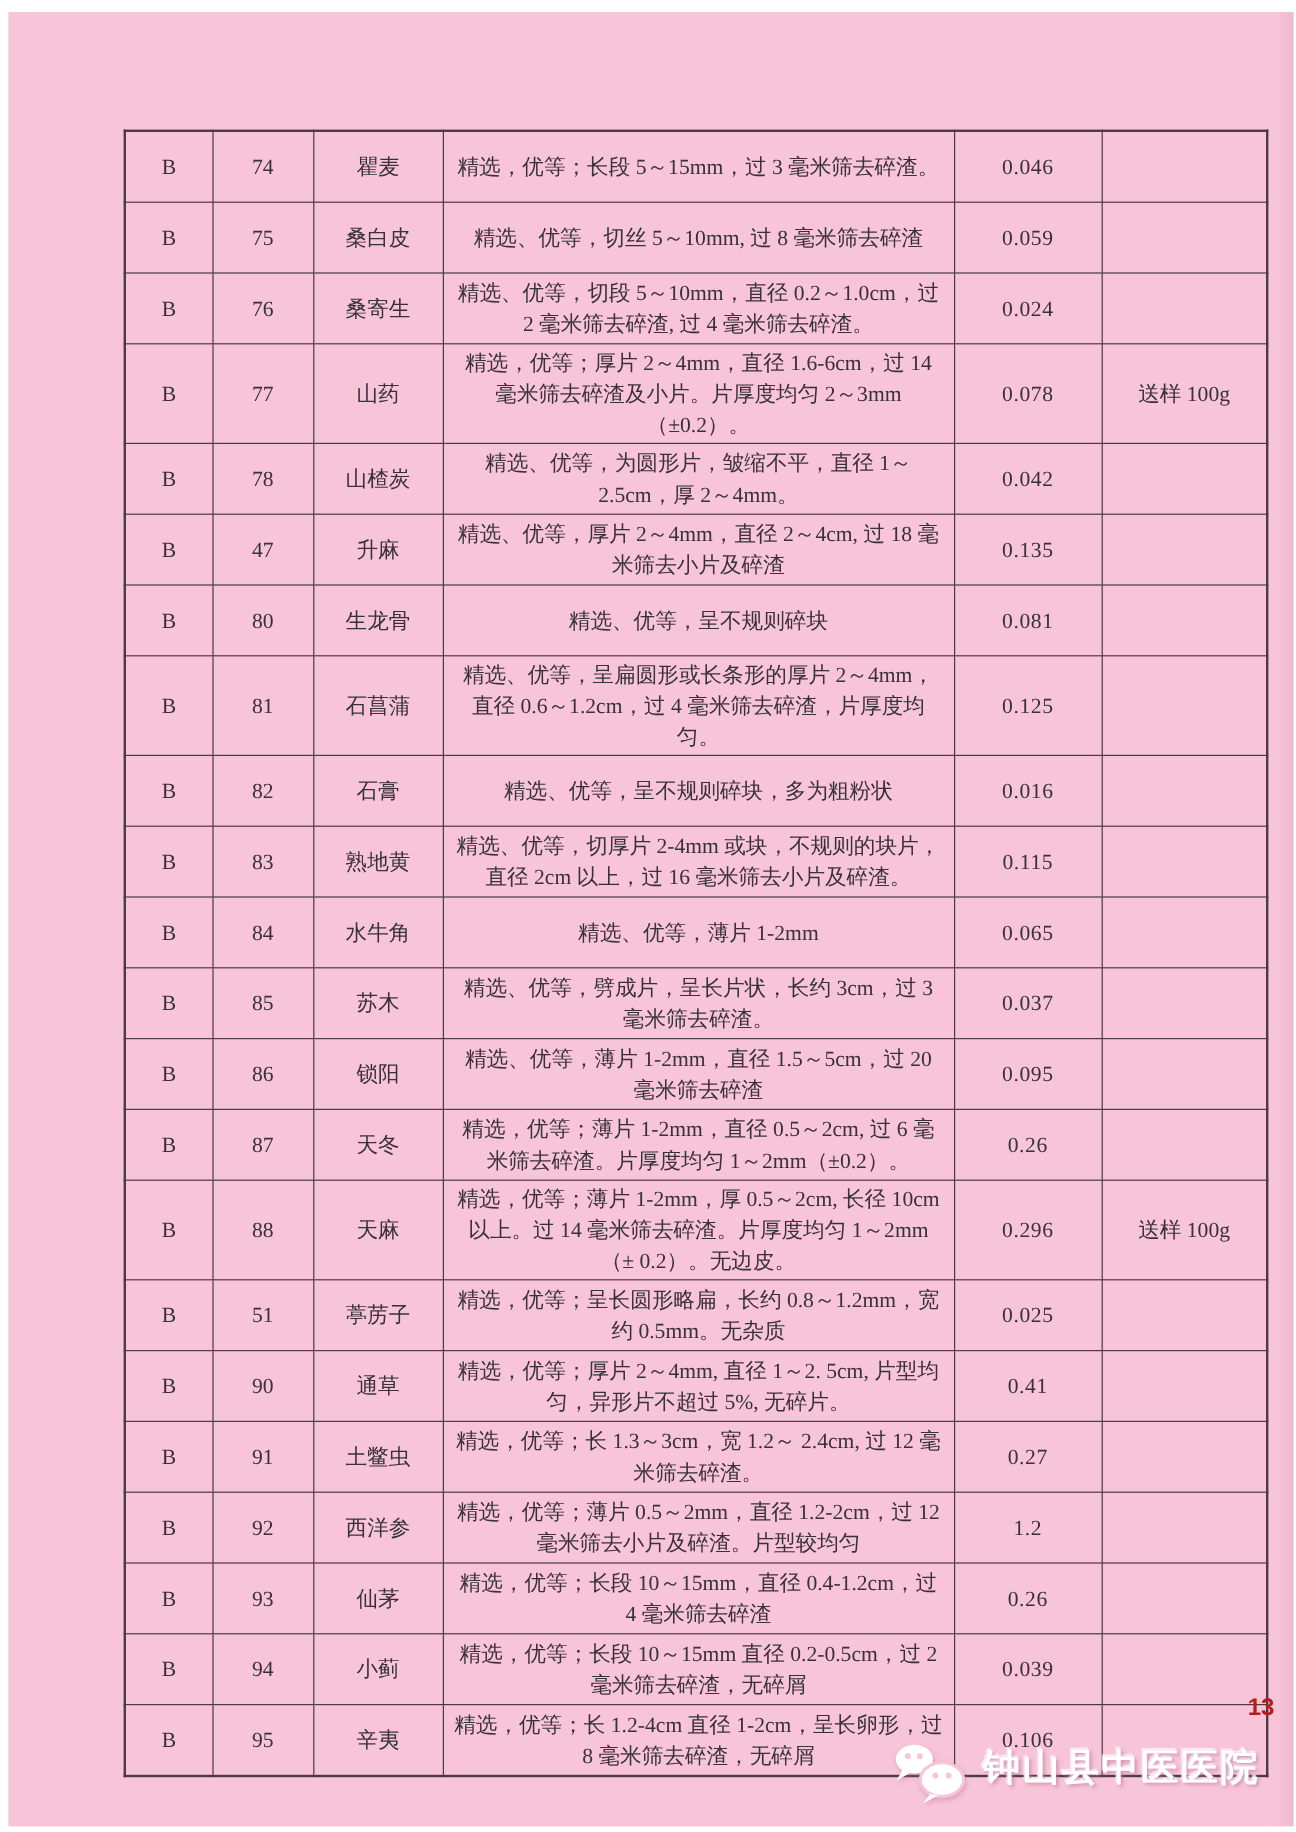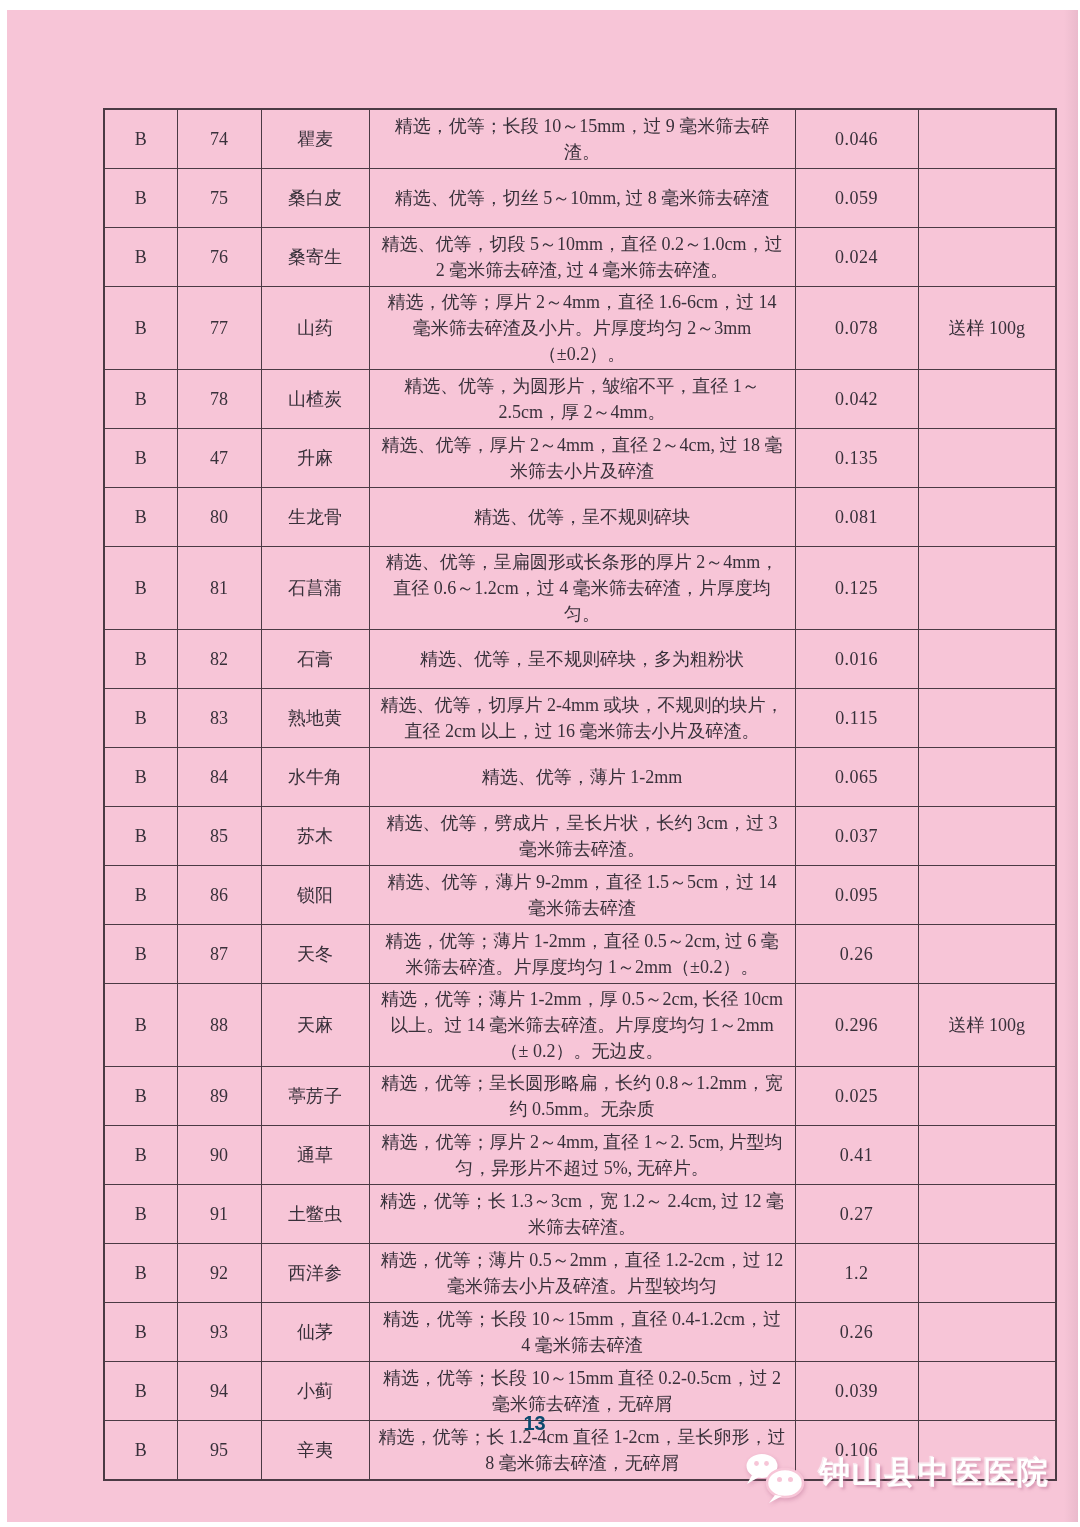--- a/index.html
+++ b/index.html
@@ -31,21 +31,21 @@
     line-height:26px;
     color:#38303a;
     text-align:center;
     vertical-align:middle;
     overflow:hidden;
   }
   td.c-spec{text-align:left;padding:2px 11px;}
   td.c-val{font-size:18px;letter-spacing:0.5px;margin-top:44px;}
   .page-number{
     position:absolute;left:0;width:1055px;top:1402px;
-    text-align:center;font-size:20px;font-weight:bold;color:#0c4a6e;
+    text-align:right;font-size:20px;font-weight:bold;color:#b91c1c;
     font-family:"Liberation Sans","DejaVu Sans",sans-serif;
   }
   .watermark{
     position:absolute;right:28px;top:1442px;
     display:flex;gap:10px;
   }
   .watermark .wm-text{
     font-size:31px;font-weight:bold;letter-spacing:2px;
     color:#ffffff;
     text-shadow:0 0 1px #e8b1c8, 2px 2px 3px rgba(186,109,146,0.55), -1px -1px 1px rgba(255,255,255,0.9);
@@ -66,21 +66,21 @@
       <col style="width:108px">
       <col style="width:426px">
       <col style="width:123px">
       <col style="width:138px">
     </colgroup>
     <tbody id="rows">
         <tr>
           <td class="c-cat">B</td>
           <td class="c-no">74</td>
           <td class="c-name">瞿麦</td>
-          <td class="c-spec">精选，优等；长段 10～15mm，过 9 毫米筛去碎渣。</td>
+          <td class="c-spec">精选，优等；长段 5～15mm，过 3 毫米筛去碎渣。</td>
           <td class="c-val">0.046</td>
           <td class="c-note"></td>
         </tr>
         <tr>
           <td class="c-cat">B</td>
           <td class="c-no">75</td>
           <td class="c-name">桑白皮</td>
           <td class="c-spec">精选、优等，切丝 5～10mm, 过 8 毫米筛去碎渣</td>
           <td class="c-val">0.059</td>
           <td class="c-note"></td>
@@ -162,21 +162,21 @@
           <td class="c-no">85</td>
           <td class="c-name">苏木</td>
           <td class="c-spec">精选、优等，劈成片，呈长片状，长约 3cm，过 3 毫米筛去碎渣。</td>
           <td class="c-val">0.037</td>
           <td class="c-note"></td>
         </tr>
         <tr>
           <td class="c-cat">B</td>
           <td class="c-no">86</td>
           <td class="c-name">锁阳</td>
-          <td class="c-spec">精选、优等，薄片 9-2mm，直径 1.5～5cm，过 14 毫米筛去碎渣</td>
+          <td class="c-spec">精选、优等，薄片 1-2mm，直径 1.5～5cm，过 20 毫米筛去碎渣</td>
           <td class="c-val">0.095</td>
           <td class="c-note"></td>
         </tr>
         <tr>
           <td class="c-cat">B</td>
           <td class="c-no">87</td>
           <td class="c-name">天冬</td>
           <td class="c-spec">精选，优等；薄片 1-2mm，直径 0.5～2cm, 过 6 毫米筛去碎渣。片厚度均匀 1～2mm（±0.2）。</td>
           <td class="c-val">0.26</td>
           <td class="c-note"></td>
@@ -184,21 +184,21 @@
         <tr>
           <td class="c-cat">B</td>
           <td class="c-no">88</td>
           <td class="c-name">天麻</td>
           <td class="c-spec">精选，优等；薄片 1-2mm，厚 0.5～2cm, 长径 10cm 以上。过 14 毫米筛去碎渣。片厚度均匀 1～2mm（± 0.2）。无边皮。</td>
           <td class="c-val">0.296</td>
           <td class="c-note">送样 100g</td>
         </tr>
         <tr>
           <td class="c-cat">B</td>
-          <td class="c-no">89</td>
+          <td class="c-no">51</td>
           <td class="c-name">葶苈子</td>
           <td class="c-spec">精选，优等；呈长圆形略扁，长约 0.8～1.2mm，宽约 0.5mm。无杂质</td>
           <td class="c-val">0.025</td>
           <td class="c-note"></td>
         </tr>
         <tr>
           <td class="c-cat">B</td>
           <td class="c-no">90</td>
           <td class="c-name">通草</td>
           <td class="c-spec">精选，优等；厚片 2～4mm, 直径 1～2. 5cm, 片型均匀，异形片不超过 5%, 无碎片。</td>

